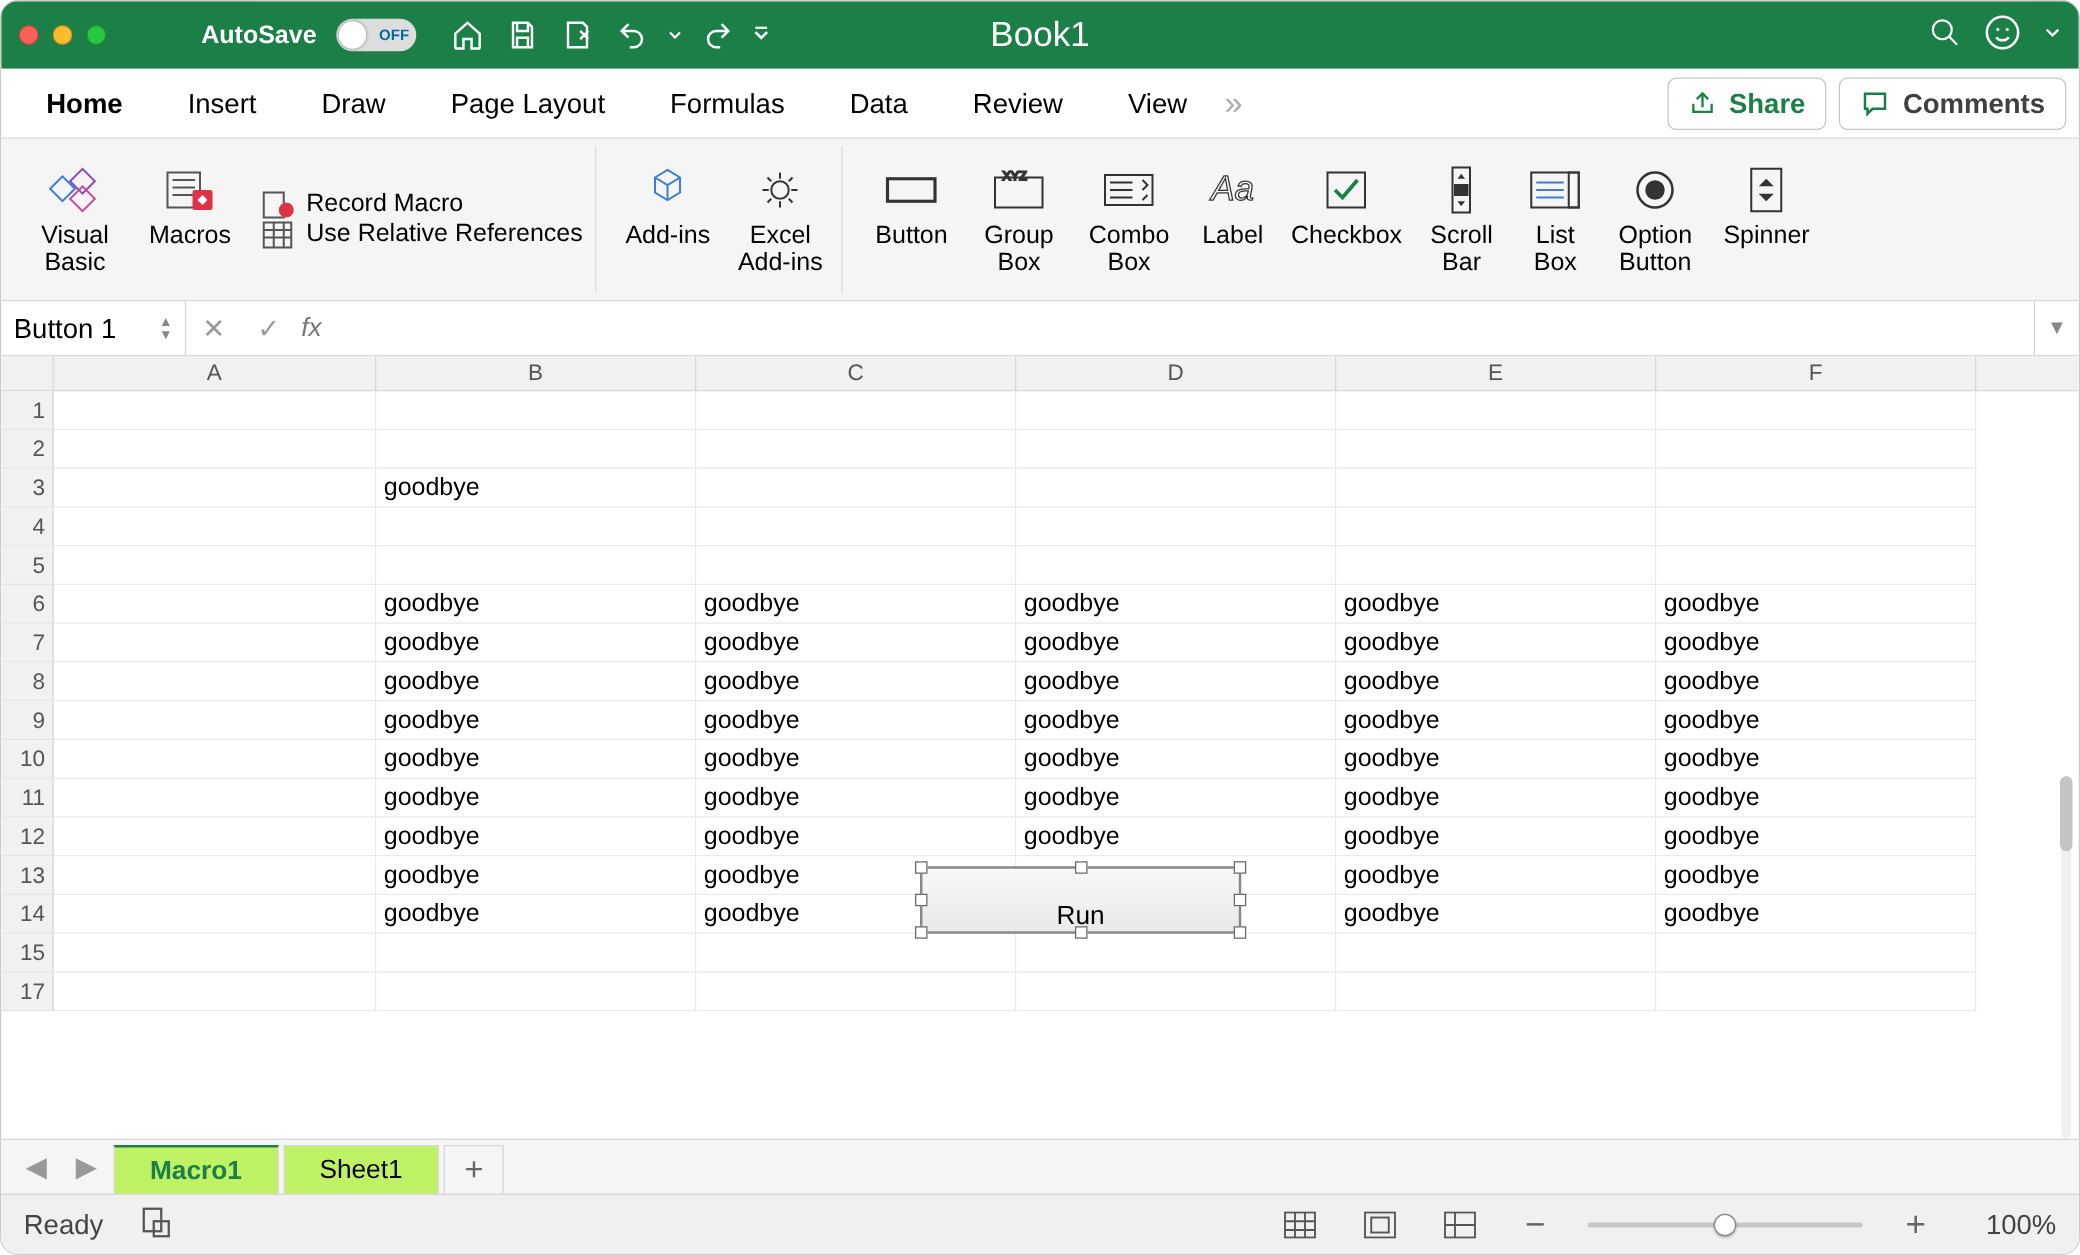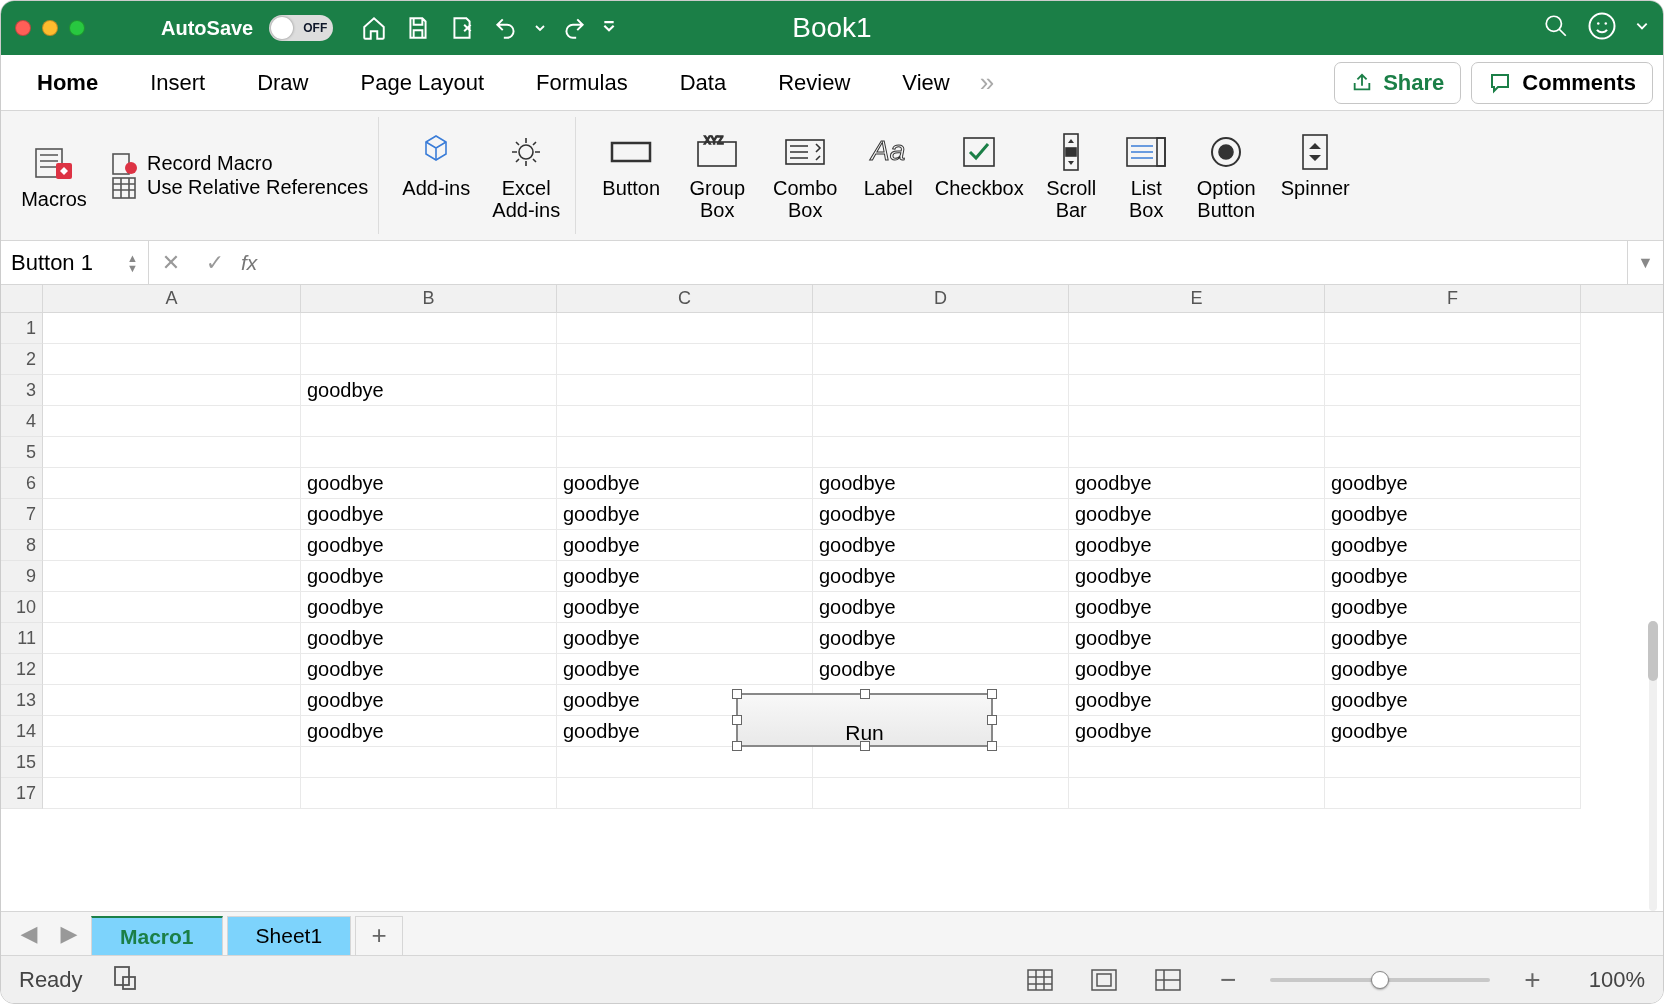--- a/index.html
+++ b/index.html
@@ -5,34 +5,34 @@
   * { box-sizing: border-box; margin: 0; padding: 0; font-family: -apple-system, "Segoe UI", Arial, sans-serif; }
   body { background: #fff; width: 1664px; height: 1004px; overflow: hidden; border-radius: 14px; border: 1px solid #ccc; display:flex; flex-direction:column; }
   
   .titlebar { height: 54px; background: #1b7f47; display: flex; align-items: center; color: #fff; padding: 0 14px; gap: 10px; }
   .traffic { display:flex; gap:11px; align-items:center; margin-right:16px; }
   .dot { width:16px; height:16px; border-radius:50%; border:1px solid rgba(0,0,0,.25); }
   .dot.r{background:#ff5f57;} .dot.y{background:#febc2e;} .dot.g{background:#28c840;}
   .autosave { font-size:20px; font-weight:600; margin-left: 50px; }
   .autosave-toggle { width:64px; height:26px; border-radius:14px; background:#ddd; display:flex; align-items:center; padding:2px; margin-left:6px; position:relative; }
   .autosave-toggle .knob { width:22px; height:22px; border-radius:50%; background:#fff; box-shadow:0 0 3px rgba(0,0,0,.4); }
-  .autosave-toggle .off { font-size:12px; font-weight:700; color:#0f172a; position:absolute; right:6px; }
+  .autosave-toggle .off { font-size:12px; font-weight:700; color:#0369a1; position:absolute; right:6px; }
   .qat { display:flex; gap:6px; align-items:center; margin-left:12px; }
   .qat .btn { width:38px; height:38px; display:flex; align-items:center; justify-content:center; cursor:pointer; border-radius:4px; }
   .qat svg { stroke:#fff; fill:none; stroke-width:1.8; }
   .doc-title { flex:0 0 auto; margin-left:auto; margin-right:auto; font-size:28px; font-weight:400; position:absolute; left:50%; transform:translateX(-50%); }
   .title-right { margin-left:auto; display:flex; align-items:center; gap:18px; }
   .title-right svg { stroke:#fff; fill:none; stroke-width:1.6; }
   
   .tabs-row { height:56px; display:flex; align-items:center; padding:0 10px; border-bottom:1px solid #d6d6d6; background:#fff; }
   .tab { font-size:22px; padding:6px 18px; margin:0 8px; border-radius:6px; cursor:pointer; }
   .tab.home { font-weight:700; }
   .tab-overflow { color:#aaa; font-size:26px; margin-left:4px; }
   .share-btn, .comments-btn { display:flex; align-items:center; gap:10px; border:1.5px solid #c6c6c6; border-radius:7px; padding:7px 16px; font-size:22px; font-weight:600; color:#1b7f47; cursor:pointer; }
-  .comments-btn { margin-left:10px; color:#000000;justify-content:flex-end; }
+  .comments-btn { margin-left:10px; color:#404040;justify-content:flex-end; }
   .spacer { flex:1; }
   
   .ribbon { height:130px; background:#f5f5f5; border-bottom:1px solid #d6d6d6; display:flex; align-items:stretch; padding:6px 6px; gap:8px; }
   .rgroup { display:flex; flex-direction:column; align-items:center; justify-content:center; padding:0 8px; border-right:1px solid #dcdcdc; }
   .rgroup:last-child{border-right:none;}
   .rrow { display:flex; gap:8px; }
   .ritem { display:flex; flex-direction:column; align-items:center; justify-content:flex-start; width:90px; gap:4px; cursor:pointer; }
   .ritem.small { width:auto; flex-direction:row; gap:8px; align-items:center; }
   .ritem svg { stroke:#333; fill:none; stroke-width:1.6; }
   .ricon { width:46px; height:42px; display:flex; align-items:center; justify-content:center; }
@@ -59,21 +59,21 @@
   .colA{width:258px;} .colB{width:256px;} .colC{width:256px;} .colD{width:256px;} .colE{width:256px;} .colF{width:256px;}
   
   .run-btn { position:absolute; left:735px; top:408px; width:257px; height:54px; background:linear-gradient(#f8f8f8,#e9e9e9); border:2px solid #888; display:flex; align-items:flex-end; justify-content:center; font-size:21px; cursor:pointer; }
   .handle { position:absolute; width:10px; height:10px; background:#fff; border:1.5px solid #666; }
   .h-tl{left:-6px;top:-6px;} .h-tr{right:-6px;top:-6px;} .h-bl{left:-6px;bottom:-6px;} .h-br{right:-6px;bottom:-6px;}
   .h-t{left:50%;top:-6px;transform:translateX(-50%);} .h-b{left:50%;bottom:-6px;transform:translateX(-50%);}
   .h-l{left:-6px;top:50%;transform:translateY(-50%);} .h-r{right:-6px;top:50%;transform:translateY(-50%);}
   
   .sheettabs { height:44px; background:#f5f5f5; border-top:1px solid #d6d6d6; display:flex; align-items:center; padding:0 10px; gap:4px; }
   .navarr { width:36px; height:36px; display:flex; align-items:center; justify-content:center; color:#999; cursor:pointer; font-size:22px; }
-  .stab { padding:8px 28px; border:1px solid #d6d6d6; border-bottom:none; background:#7dd3fc; font-size:21px; cursor:pointer; margin-top:4px; height:40px; display:flex; align-items:center; }
+  .stab { padding:8px 28px; border:1px solid #d6d6d6; border-bottom:none; background:#bef264; font-size:21px; cursor:pointer; margin-top:4px; height:40px; display:flex; align-items:center; }
   .stab.active { color:#1b7f47; font-weight:700; border-top:2.5px solid #1b7f47; }
   .addtab { width:48px; height:40px; border:1px solid #d6d6d6; display:flex; align-items:center; justify-content:center; font-size:26px; color:#666; cursor:pointer; margin-top:4px; }
   
   .statusbar { height:48px; background:#f0f0f0; border-top:1px solid #d6d6d6; display:flex; align-items:center; padding:0 18px; font-size:22px; color:#444; gap:28px; }
   .statusbar .spacer{flex:1;}
   .viewbtn { width:36px; height:36px; display:flex; align-items:center; justify-content:center; cursor:pointer; }
   .viewbtn svg{stroke:#555;fill:none;stroke-width:1.5;}
   .zoom-slider { width:220px; height:4px; background:#c8c8c8; position:relative; border-radius:2px; }
   .zoom-slider .thumb { position:absolute; left:50%; top:50%; transform:translate(-50%,-50%); width:18px; height:18px; border-radius:50%; background:#fff; border:1px solid #888; box-shadow:0 1px 2px rgba(0,0,0,.3); }
   .zm { font-size:28px; color:#666; cursor:pointer; padding:0 6px; }
@@ -172,20 +172,31 @@
     <svg width="24" height="24" viewBox="0 0 24 24" stroke="#1b7f47" fill="none" stroke-width="2">
         <path d="M4 4h16v12H10l-4 4v-4H4z"></path>
       </svg>
     <span>Comments</span>
   </div>
 </div>
 
 <div class="ribbon">
   <div class="rgroup" style="border-right:none;padding-right:0;">
     <div class="rrow">
+      <div class="ritem">
+        <div class="ricon">
+            <svg width="46" height="40" viewBox="0 0 46 40">
+              <rect x="6" y="12" width="14" height="14" stroke="#3b7dd8" transform="rotate(45 13 19)"></rect>
+              <rect x="22" y="6" width="14" height="14" stroke="#8a4bc9" transform="rotate(45 29 13)"></rect>
+              <rect x="22" y="20" width="14" height="14" stroke="#c94b9a" transform="rotate(45 29 27)"></rect>
+            </svg>
+          </div>
+        <div class="cap" style="white-space:pre-line;">Visual
+Basic</div>
+      </div>
       <div class="ritem" style="width:78px;">
         <div class="ricon">
             <svg width="44" height="40" viewBox="0 0 44 40">
               <rect x="4" y="6" width="26" height="28" stroke="#555"></rect>
               <path d="M8 12h18M8 18h18M8 24h18" stroke="#555"></path>
               <rect x="24" y="20" width="16" height="16" fill="#d34" stroke="none" rx="2"></rect>
               <path d="M28 28l4-4 4 4-4 4z" fill="#fff" stroke="none"></path>
             </svg>
           </div>
         <div class="cap">Macros</div>

